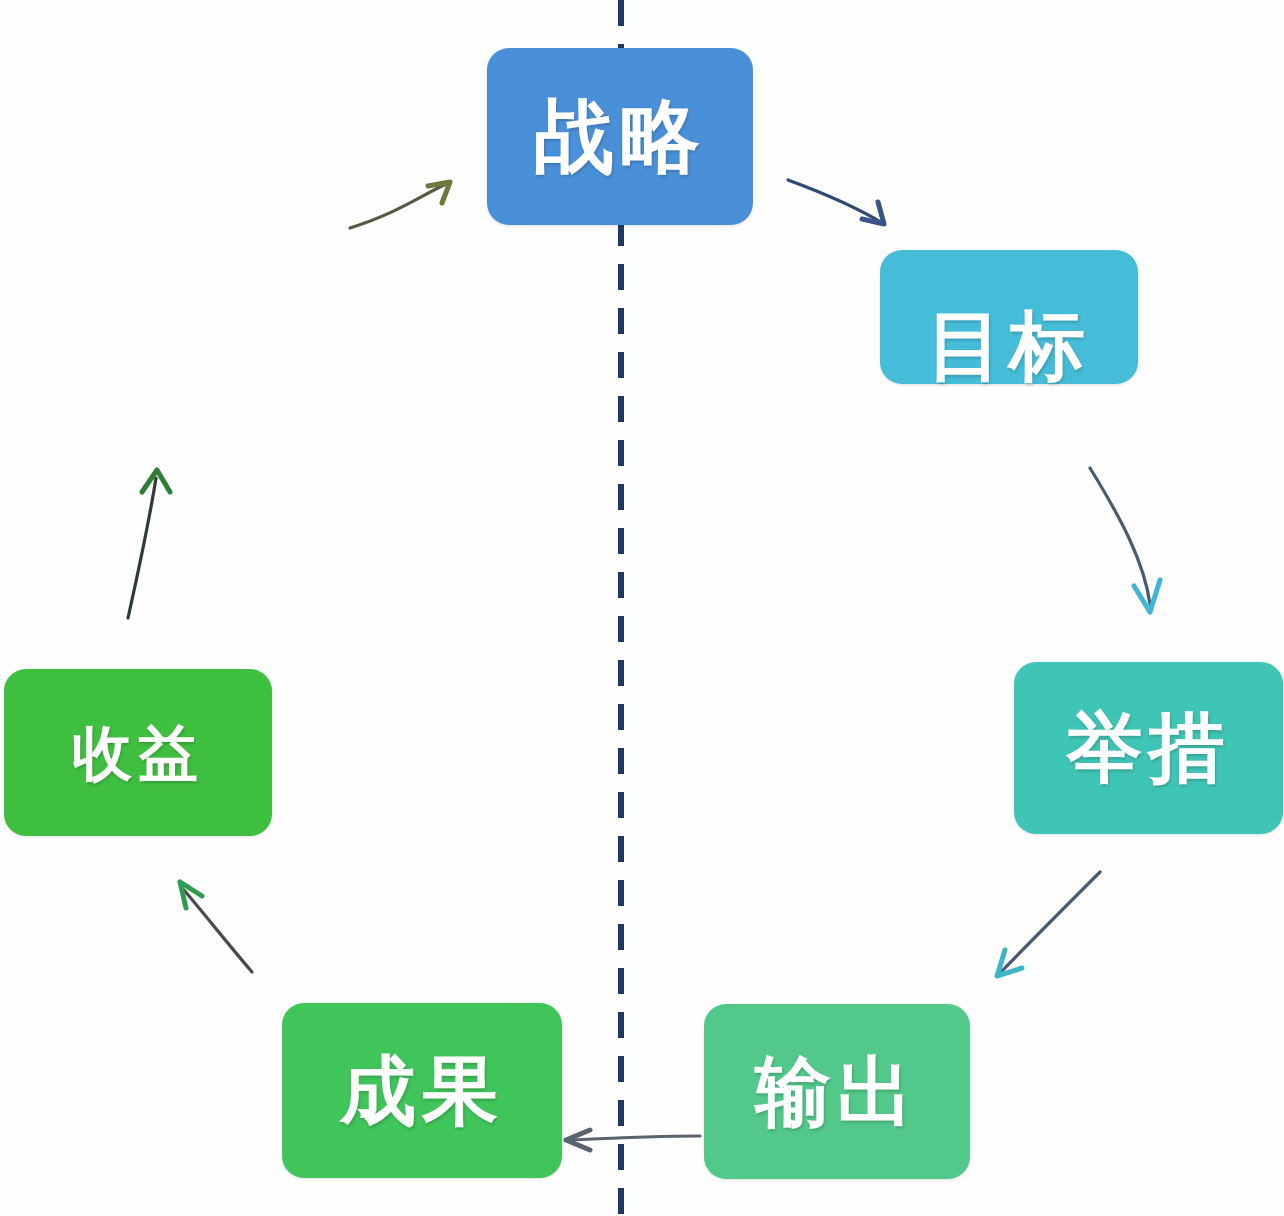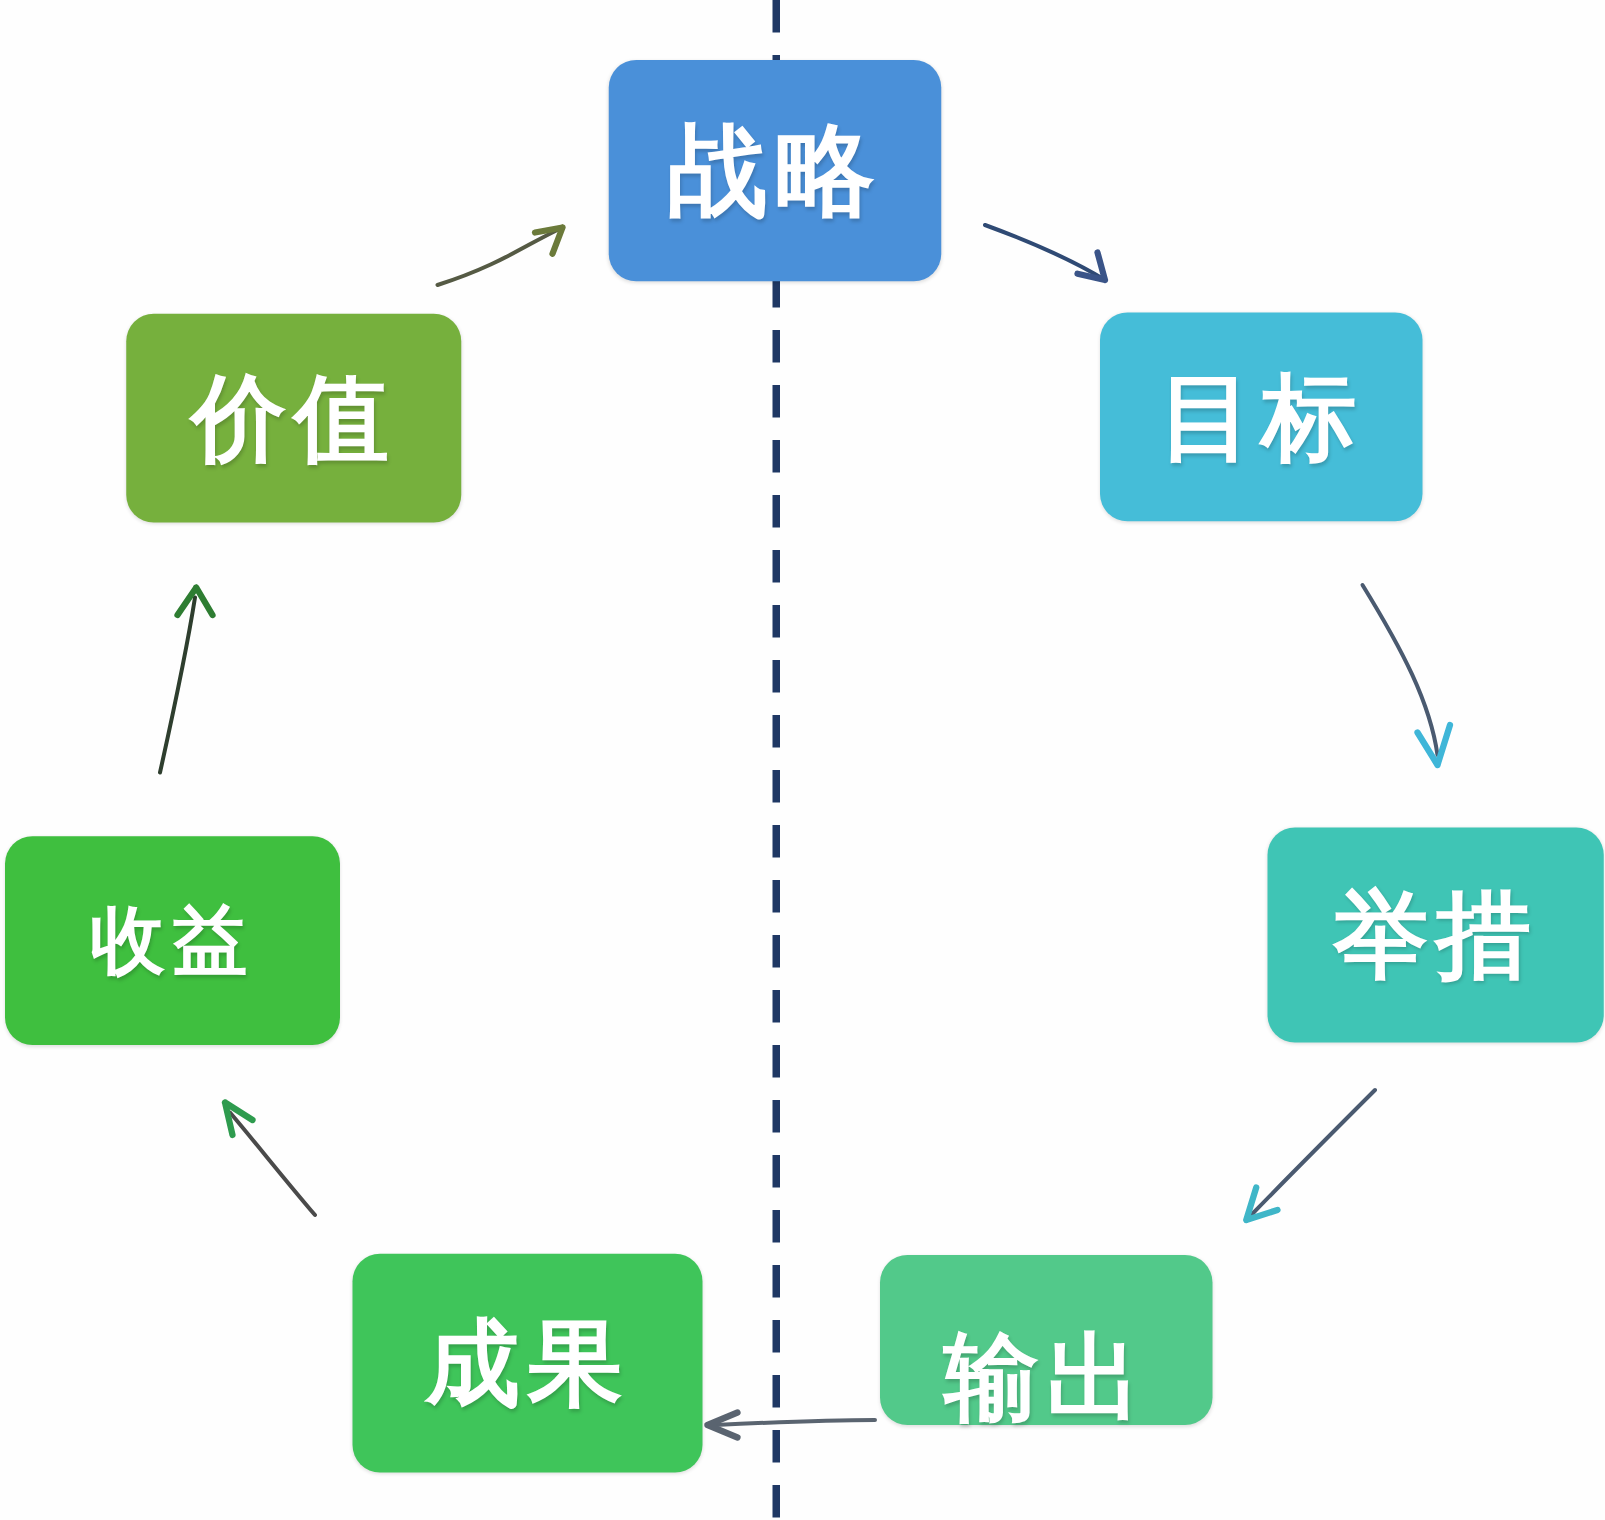--- a/index.html
+++ b/index.html
@@ -85,37 +85,34 @@
         <path d="M 180 882 L 186 908 M 180 882 L 202 896" stroke="#2E9B4E" stroke-width="5" fill="none"></path>
         <path d="M 128 618 C 140 564 150 516 156 478" stroke="#2E3E2E" stroke-width="3.2" fill="none"></path>
         <path d="M 157 470 L 142 492 M 157 470 L 170 492" stroke="#2E7D32" stroke-width="5" fill="none"></path>
       </g>
   </svg>
 
   <div class="node" style="left: 487px; top: 48px; width: 266px; height: 177px; background: rgb(74, 144, 217);">
     <span class="node-label" style="font-size: 80px;">战略</span>
   </div>
 
-  <div class="node" style="left: 880px; top: 250px; width: 258px; height: 167px; background: rgb(69, 189, 216);">
+  <div class="node" style="left: 880px; top: 250px; width: 258px; height: 134px; background: rgb(69, 189, 216); align-items: flex-end;">
     <span class="node-label" style="font-size: 76px;">目标</span>
   </div>
 
   <div class="node" style="left: 1014px; top: 662px; width: 269px; height: 172px; background: rgb(63, 197, 181);">
     <span class="node-label" style="font-size: 76px;">举措</span>
   </div>
 
-  <div class="node" style="left: 704px; top: 1004px; width: 266px; height: 136px; background: rgb(82, 201, 138); align-items: flex-end;">
+  <div class="node" style="left: 704px; top: 1004px; width: 266px; height: 175px; background: rgb(82, 201, 138);">
     <span class="node-label" style="font-size: 76px;">输出</span>
   </div>
 
   <div class="node" style="left: 282px; top: 1003px; width: 280px; height: 175px; background: rgb(63, 197, 90);">
     <span class="node-label" style="font-size: 76px;">成果</span>
   </div>
 
   <div class="node" style="left: 4px; top: 669px; width: 268px; height: 167px; background: rgb(63, 191, 63);">
     <span class="node-label" style="font-size: 60px;">收益</span>
   </div>
 
-  <div class="node" style="left: 101px; top: 251px; width: 268px; height: 167px; background: rgb(118, 176, 61);">
-    <span class="node-label" style="font-size: 76px;">价值</span>
-  </div>
 
 </div>
 
 </body></html>

